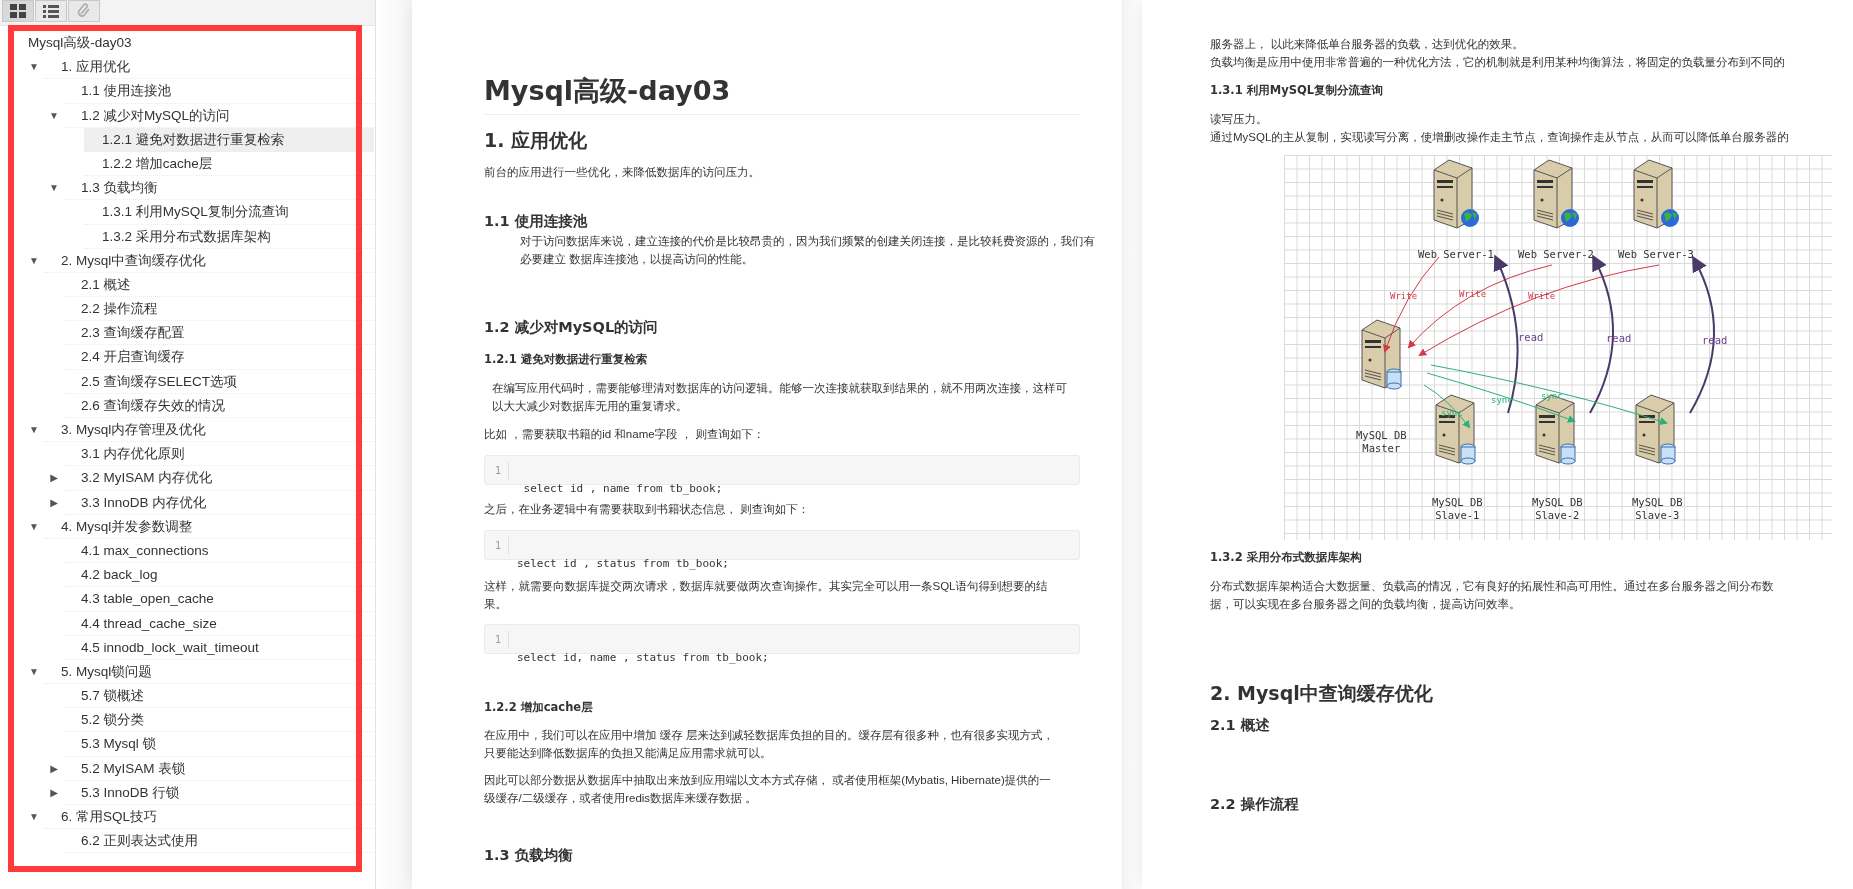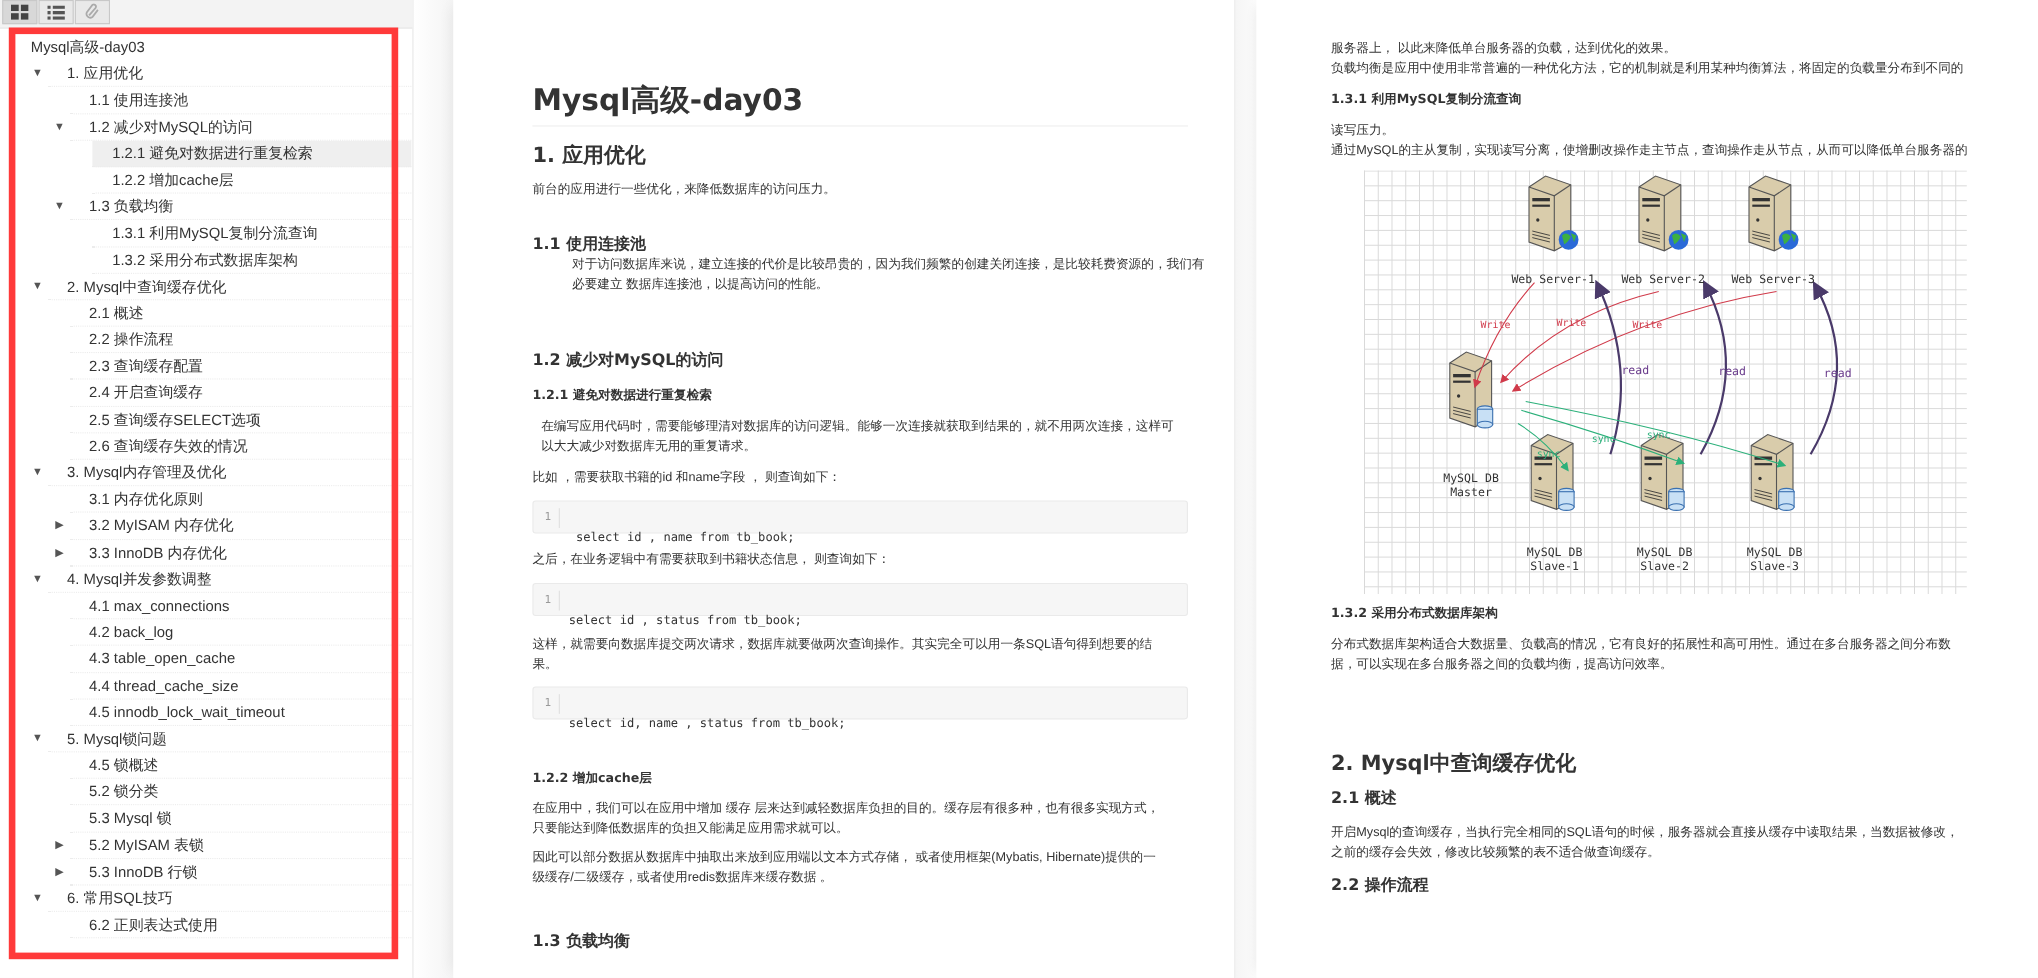--- a/index.html
+++ b/index.html
@@ -34,21 +34,21 @@
   .title-rule { position: absolute; height: 1px; background: #eee; }
   .h2 { font-family: "DejaVu Sans", sans-serif; font-size: 19px; font-weight: bold; color: #333; }
   .h3 { font-family: "DejaVu Sans", sans-serif; font-size: 14.5px; font-weight: bold; color: #333; }
   .h4 { font-family: "DejaVu Sans", sans-serif; font-size: 11.5px; font-weight: bold; color: #333; }
   .para { font-size: 11.5px; line-height: 18px; color: #333; }
   .code { position: absolute; height: 30px; background: #f6f6f6; border: 1px solid #eaeaea; border-radius: 3px; font-family: "DejaVu Sans Mono", monospace; font-size: 11px; color: #333; }
   .code .ln { position: absolute; left: 0; top: 6px; width: 24px; text-align: right; color: #999; font-size: 10px; line-height: 18px; border-right: 1px solid #e0e0e0; padding-right: 7px; }
   .code .src { position: absolute; left: 32px; top: 24px; line-height: 18px; white-space: pre; }
 
   
-  .diagram { position: absolute; left: 1240px; top: 155px; width: 548px; height: 385px; background-color: #fff;
+  .diagram { position: absolute; left: 1284px; top: 155px; width: 548px; height: 385px; background-color: #fff;
     background-image: linear-gradient(#d9d9d9 1px, transparent 1px), linear-gradient(90deg, #d9d9d9 1px, transparent 1px);
     background-size: 12.5px 13.5px; }
   .diagram svg { position: absolute; left: 0; top: 0; }
   .dg-label { position: absolute; font-family: "DejaVu Sans Mono", monospace; font-size: 10.5px; color: #333; text-align: center; white-space: pre; line-height: 13px; }
   .dg-write { position: absolute; font-family: "DejaVu Sans Mono", monospace; font-size: 9px; color: #d03a4a; }
   .dg-read { position: absolute; font-family: "DejaVu Sans Mono", monospace; font-size: 10.5px; color: #6a3c8c; }
   .dg-sync { position: absolute; font-family: "DejaVu Sans Mono", monospace; font-size: 9px; color: #2bb07a; }
 </style>
 </head>
 <body>
@@ -109,21 +109,21 @@
         <div class="ol-row l2"><span>3.1 内存优化原则</span></div>
         <div class="ol-row l2"><span class="ol-arrow">▶</span><span>3.2 MyISAM 内存优化</span></div>
         <div class="ol-row l2"><span class="ol-arrow">▶</span><span>3.3 InnoDB 内存优化</span></div>
         <div class="ol-row l1"><span class="ol-arrow">▼</span><span>4. Mysql并发参数调整</span></div>
         <div class="ol-row l2"><span>4.1 max_connections</span></div>
         <div class="ol-row l2"><span>4.2 back_log</span></div>
         <div class="ol-row l2"><span>4.3 table_open_cache</span></div>
         <div class="ol-row l2"><span>4.4 thread_cache_size</span></div>
         <div class="ol-row l2"><span>4.5 innodb_lock_wait_timeout</span></div>
         <div class="ol-row l1"><span class="ol-arrow">▼</span><span>5. Mysql锁问题</span></div>
-        <div class="ol-row l2"><span>4.5 锁概述</span></div>
+        <div class="ol-row l2"><span>5.7 锁概述</span></div>
         <div class="ol-row l2"><span>5.2 锁分类</span></div>
         <div class="ol-row l2"><span>5.3 Mysql 锁</span></div>
         <div class="ol-row l2"><span class="ol-arrow">▶</span><span>5.2 MyISAM 表锁</span></div>
         <div class="ol-row l2"><span class="ol-arrow">▶</span><span>5.3 InnoDB 行锁</span></div>
         <div class="ol-row l1"><span class="ol-arrow">▼</span><span>6. 常用SQL技巧</span></div>
         <div class="ol-row l2"><span>6.2 正则表达式使用</span></div>
       </div>
     <div class="red-box"></div>
   </div>
 
@@ -189,24 +189,20 @@
       <div>读写压力。</div>
         <div>通过MySQL的主从复制，实现读写分离，使增删改操作走主节点，查询操作走从节点，从而可以降低单台服务器的</div>
     </div>
     <div class="el h4" style="left:68px; top:550px;">1.3.2 采用分布式数据库架构</div>
     <div class="el para" style="left:68px; top:577px;">
       <div>分布式数据库架构适合大数据量、负载高的情况，它有良好的拓展性和高可用性。通过在多台服务器之间分布数</div>
         <div>据，可以实现在多台服务器之间的负载均衡，提高访问效率。</div>
     </div>
     <div class="el h2" style="left:68px; top:681px;">2. Mysql中查询缓存优化</div>
     <div class="el h3" style="left:68px; top:716px;">2.1 概述</div>
-    <div class="el para" style="left:68px; top:748px;">
-      <div>开启Mysql的查询缓存，当执行完全相同的SQL语句的时候，服务器就会直接从缓存中读取结果，当数据被修改，</div>
-        <div>之前的缓存会失效，修改比较频繁的表不适合做查询缓存。</div>
-    </div>
     <div class="el h3" style="left:68px; top:795px;">2.2 操作流程</div>
   </div>
 
   <div class="diagram">
     <svg width="548" height="385" viewBox="0 0 548 385">
       <defs>
         <marker id="ar" markerWidth="8" markerHeight="8" refX="6" refY="4" orient="auto">
             <path d="M0,0 L8,4 L0,8 z" fill="#d03a4a"></path>
           </marker>
         <marker id="ap" markerWidth="8" markerHeight="8" refX="6" refY="4" orient="auto">

